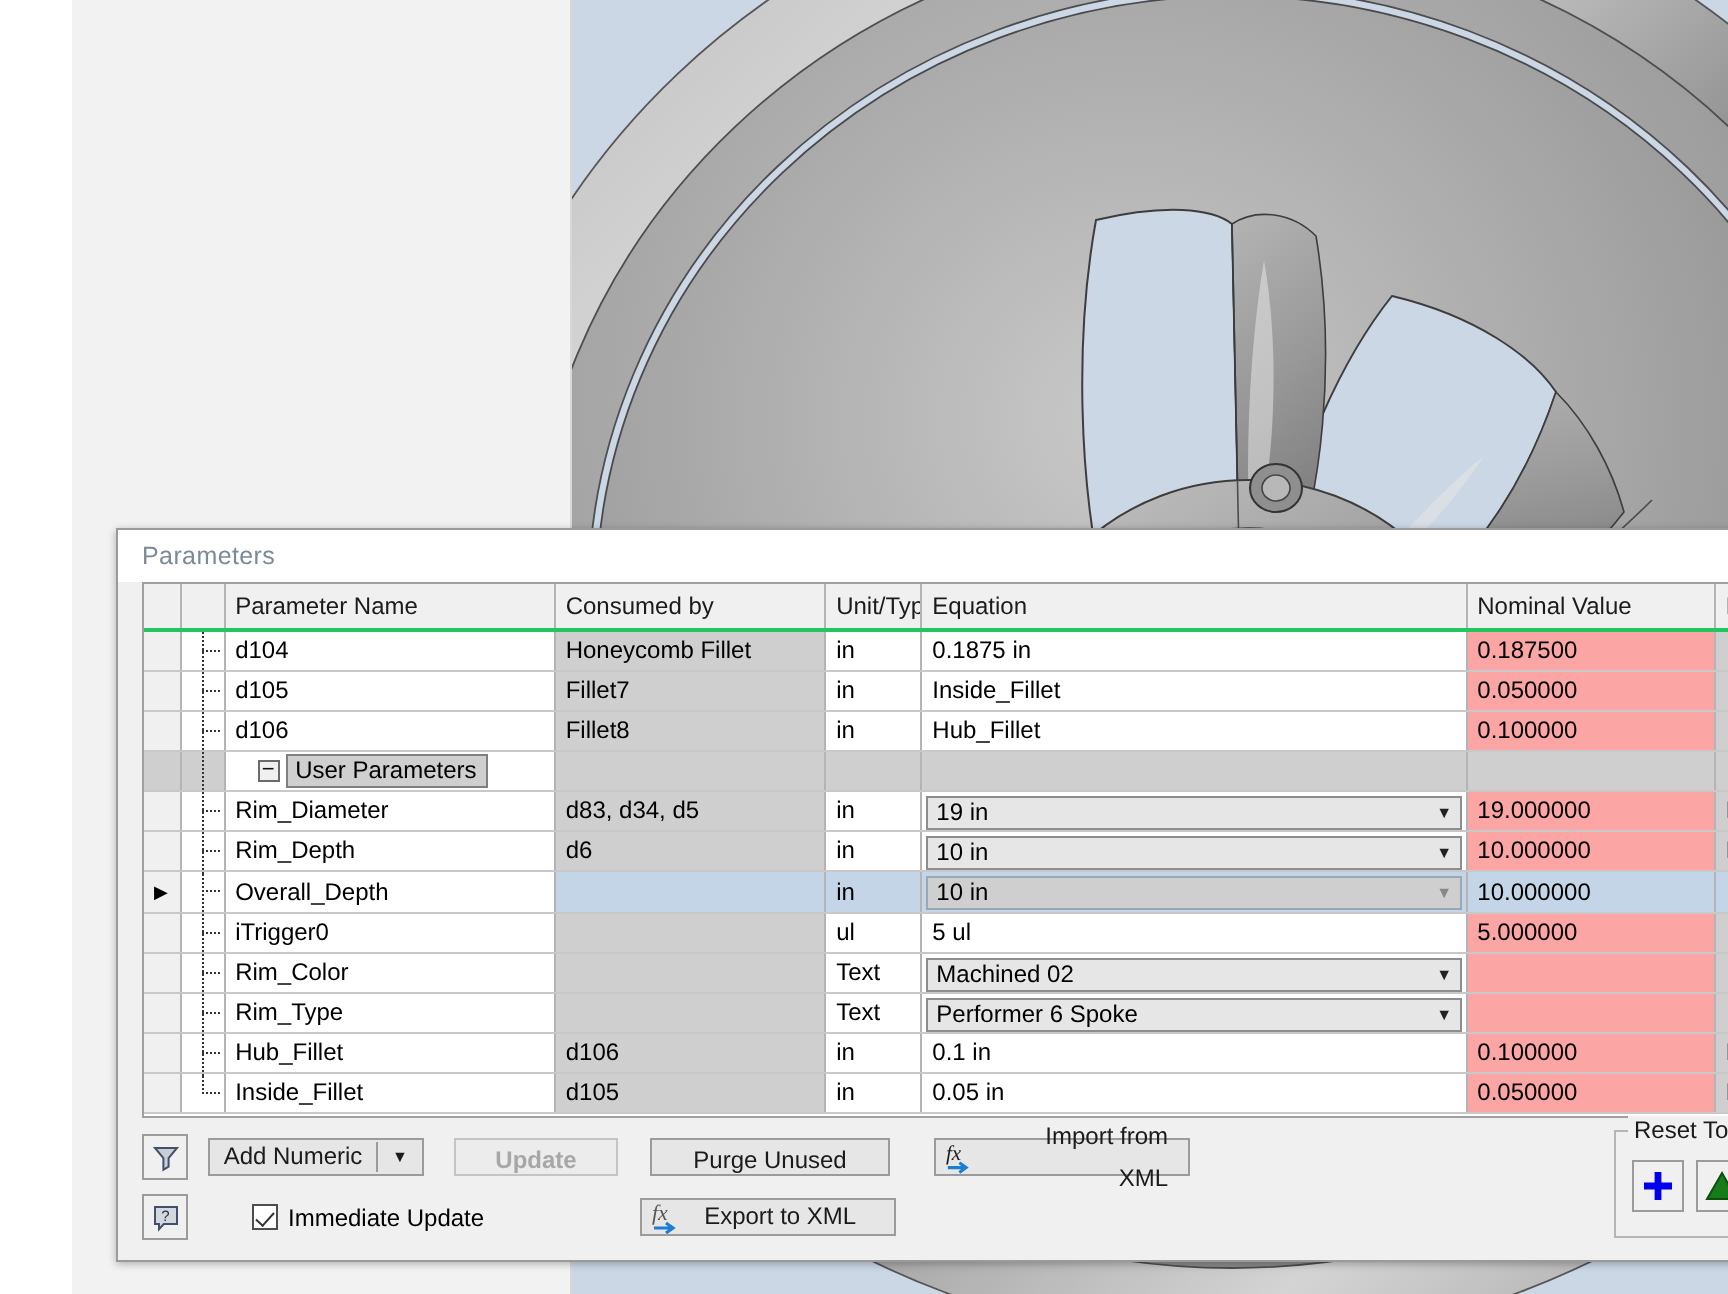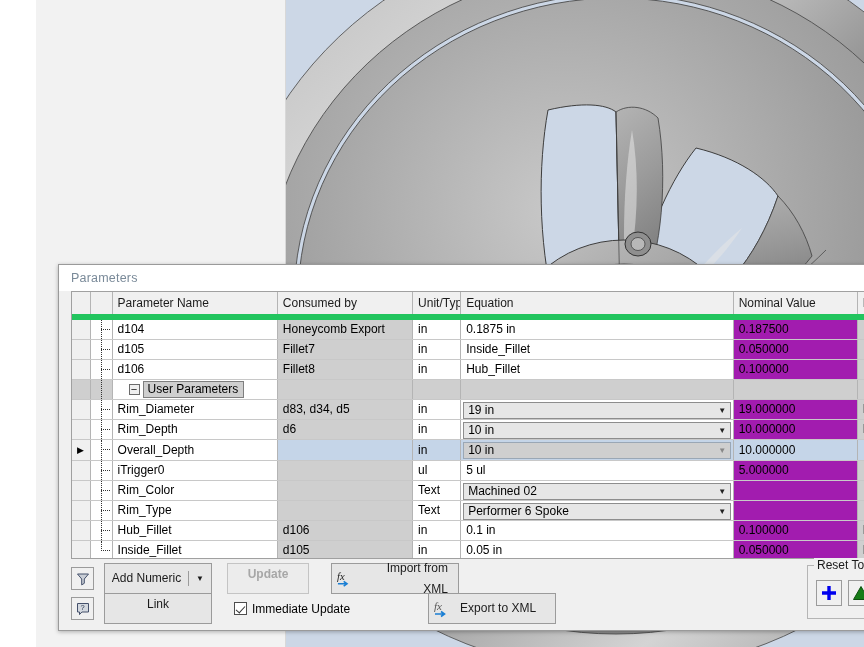--- a/index.html
+++ b/index.html
@@ -56,40 +56,40 @@
     border-right: 1px solid #b4b4b4;
     border-bottom: 1px solid #c8c8c8;
     font-size: 12px; font-weight: normal;
     padding: 0 0 0 5px;
     height: 19px; line-height: 19px;
     text-align: left; white-space: nowrap; overflow: hidden;
     vertical-align: middle;
   }
   table.grid thead th {
     background: #f0f0f0;
-    border-bottom: 6px solid #22c55e;
+    border-bottom: 2px solid #22c55e;
     height: 22px; line-height: 22px;
     color: #1b1b1b;
   }
   col.c-sel   { width: 18px; }
   col.c-tree  { width: 22px; }
   col.c-name  { width: 165px; }
   col.c-cons  { width: 135px; }
   col.c-unit  { width: 48px; }
   col.c-eq    { width: 272px; }
   col.c-nom   { width: 124px; }
   col.c-driv  { width: 30px; }
   col.c-tol   { width: 24px; }
 
   td.sel-cell { background: #f0f0f0; padding: 0; text-align: center; }
   td.tree-cell{ background: #ffffff; padding: 0; position: relative; }
   td.gray     { background: #cfcfcf; }
   td.white    { background: #ffffff; }
   td.blue     { background: #c5d5e8; }
-  td.nom      { background: #a21caf; }
+  td.nom      { background: #fca5a5; }
   td.driv     { background: #cfcfcf; font-size: 11px; }
 
   tr.rowgrp td { background: #cfcfcf; }
 
   
   .vline { position: absolute; left: 10px; top: 0; bottom: 0;
            border-left: 1px dotted #333; }
   .vline.half-top { top: 0; height: 10px; bottom: auto; }
   .elbow { position: absolute; left: 10px; top: 9px; width: 9px;
            border-top: 1px dotted #333; }
@@ -130,21 +130,21 @@
   .toolbar { position: relative; width: 840px; height: 68px; padding-top: 7px; }
   .trow { display: flex; align-items: center; height: 25px; margin-bottom: 5px; }
 
   .sq-btn {
     width: 23px; height: 23px; background: #f0f0f0;
     border: 1px solid #9b9b9b; display: flex;
     align-items: center; justify-content: center;
   }
   .btn {
     background: #e6e6e6; border: 1px solid #9b9b9b;
-    height: 31px; line-height: 21px; text-align: center;
+    height: 19px; line-height: 21px; text-align: center;
     font-size: 12px; color: #1b1b1b;
   }
   .btn.disabled { color: #a7a7a7; background: #ececec; border-color: #c4c4c4; }
   .btn.split { display: flex; align-items: center; padding: 0; }
   .btn.split .lbl { flex: 1; text-align: center; }
   .btn.split .divider { width: 1px; height: 15px; background: #9b9b9b; }
   .btn.split .arr { width: 22px; text-align: center; font-size: 8px; }
   .btn.xml { display: flex; align-items: center; padding: 0 10px 0 4px; gap: 7px; text-align: right; }
 
   .chk-wrap { display: flex; align-items: center; gap: 5px; }
@@ -305,21 +305,21 @@
             </tr>
           </thead>
           <tbody id="grid-body">
               <tr>
                 <td class="sel-cell"></td>
                 <td class="tree-cell">
                   <span class="vline"></span>
                   <span class="elbow"></span>
                 </td>
                 <td class="white">d104</td>
-                <td class="gray">Honeycomb Export</td>
+                <td class="gray">Honeycomb Fillet</td>
                 <td class="white">in</td>
                 <td class="white">0.1875 in</td>
                 <td class="nom">0.187500</td>
                 <td class="driv"></td>
                 <td class="white" style="padding: 0px;">
                   <div class="tol-dot" style="background: rgb(255, 238, 0);"></div>
                 </td>
               </tr>
               <tr>
                 <td class="sel-cell"></td>
@@ -526,37 +526,37 @@
             <svg width="14" height="14" viewBox="0 0 14 14">
               <path d="M1.5 2 h11 l-4.2 5 v4.3 l-2.6 1.6 v-5.9 z" fill="#c9ced6" stroke="#44506b" stroke-width="1"></path>
             </svg>
           </div>
           <div class="btn split" style="width:108px;">
             <span class="lbl">Add Numeric</span>
             <span class="divider"></span>
             <span class="arr">▼</span>
           </div>
           <div class="btn disabled" style="width:82px;margin-left:15px;font-weight:bold;">Update</div>
+          <div class="btn" style="width:120px;margin-left:16px;">Purge Unused</div>
           <div class="btn xml" style="width:128px;margin-left:22px;">
             <svg width="20" height="18" viewBox="0 0 20 18">
               <text x="1" y="10" font-family="Liberation Serif, serif" font-style="italic" font-size="11" fill="#1b1b1b">fx</text>
               <path d="M2 14 h9 M8 11.5 L11.5 14 L8 16.5" stroke="#1a7fd4" stroke-width="1.6" fill="none"></path>
             </svg>
             <span>Import from XML</span>
           </div>
         </div>
 
         <div class="trow">
           <div class="sq-btn" style="margin-right:10px;">
             <svg width="14" height="14" viewBox="0 0 14 14">
               <path d="M1.5 1.5 h11 v8.5 h-6.6 l-2.4 2.6 v-2.6 h-2 z" fill="#d3d8df" stroke="#44506b" stroke-width="1"></path>
               <text x="4.6" y="8.4" font-family="Liberation Sans, sans-serif" font-size="7.5" fill="#26324a">?</text>
             </svg>
           </div>
-          <div class="btn" style="width:108px;">Link</div>
           <div class="chk-wrap" style="margin-left:22px;align-items:center;">
             <span class="chk"></span>
             <span>Immediate Update</span>
           </div>
           <div class="btn xml" style="width:128px;margin-left:78px;">
             <svg width="20" height="18" viewBox="0 0 20 18">
               <text x="1" y="10" font-family="Liberation Serif, serif" font-style="italic" font-size="11" fill="#555">fx</text>
               <path d="M2 14 h9 M8 11.5 L11.5 14 L8 16.5" stroke="#1a7fd4" stroke-width="1.6" fill="none"></path>
             </svg>
             <span>Export to XML</span>

